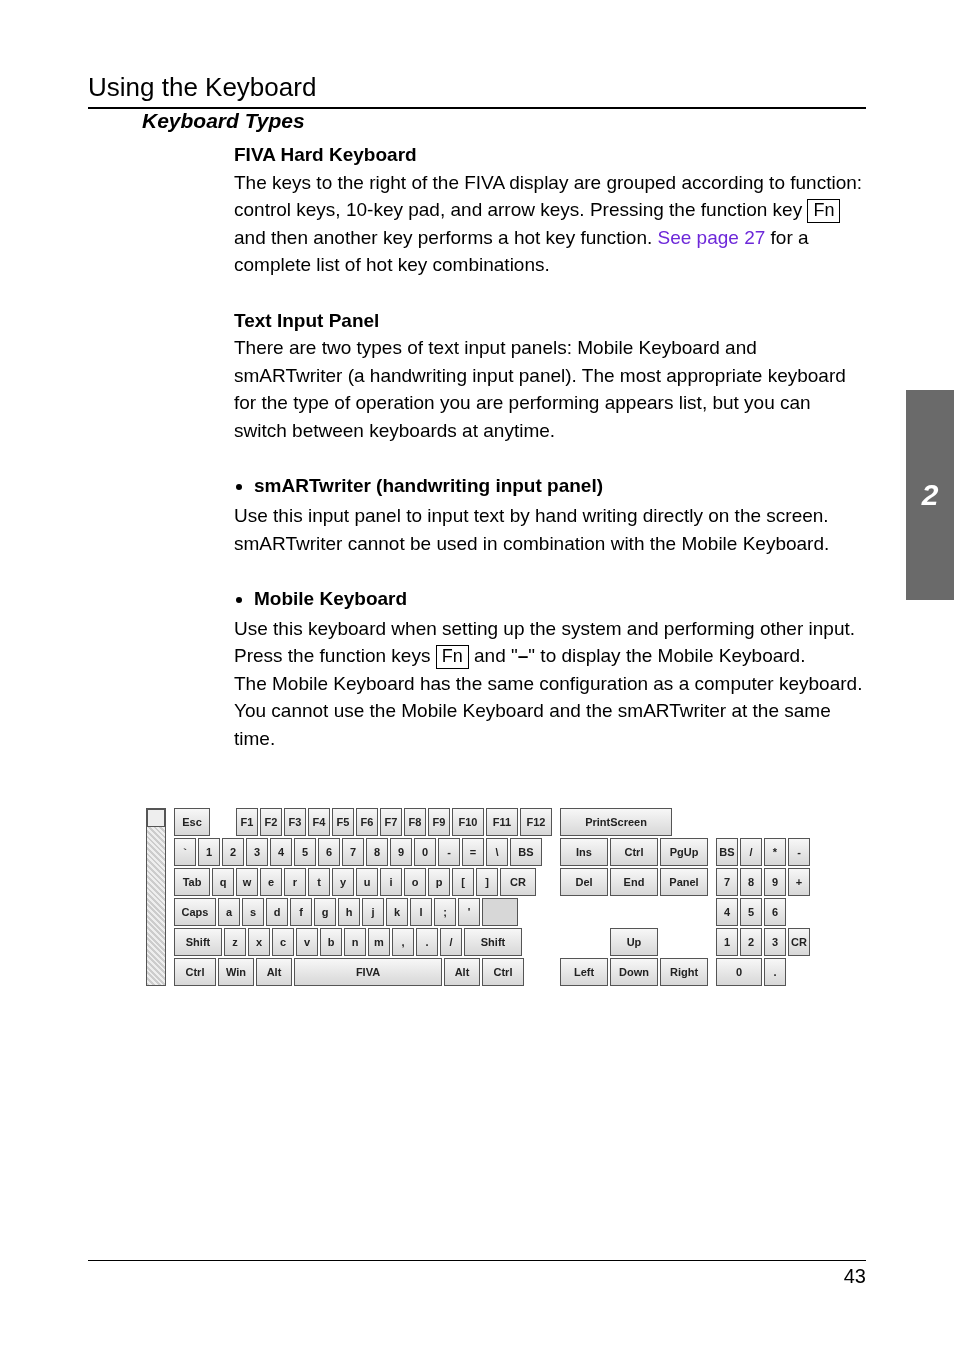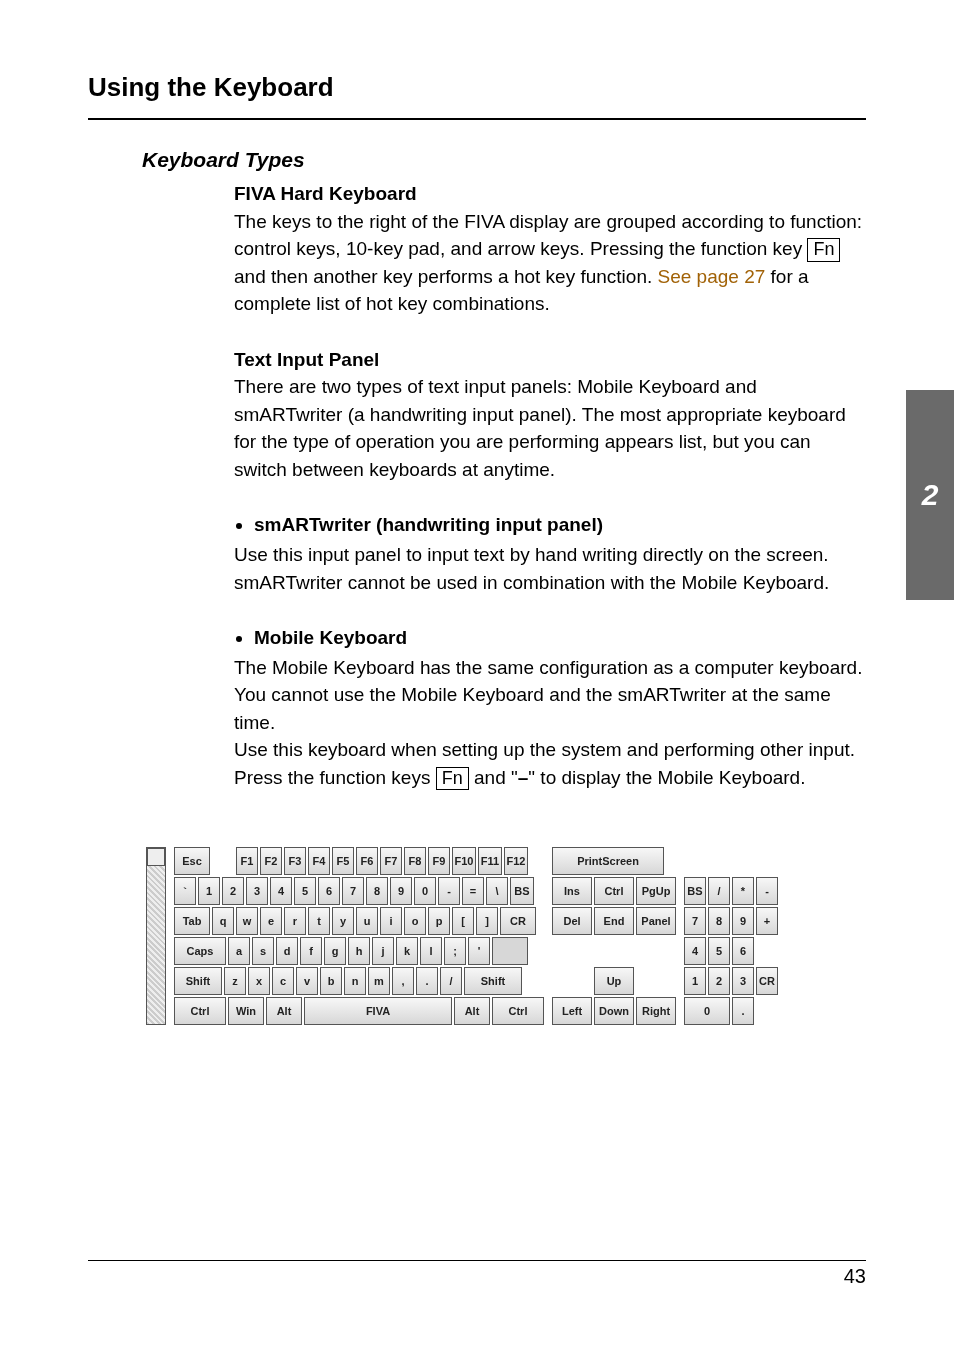--- a/index.html
+++ b/index.html
@@ -10,24 +10,23 @@
     width: 954px;
     height: 1352px;
     position: relative;
     box-sizing: border-box;
   }
   .page {
     padding: 72px 88px 40px 88px;
   }
   .title {
     font-size: 26px;
-    font-weight: bold;
+    font-weight: normal;
     border-bottom: 2px solid #000;
-    padding-bottom: 15px;
-    margin-bottom: 28px;
+    padding-bottom: 4px;
   }
   .subheading {
     font-size: 21px;
     font-weight: bold;
     font-style: italic;
     margin-left: 54px;
     margin-bottom: 4px;
   }
   .content {
     margin-left: 146px;
@@ -35,21 +34,21 @@
     line-height: 1.45;
   }
   .h3 {
     font-weight: bold;
     margin-top: 8px;
   }
   .h3.gap { margin-top: 28px; }
   .para {
     margin: 0 0 0 0;
   }
-  .link { color: #a16207; }
+  .link { color: #6d28d9; }
   .keycap {
     border: 1px solid #000;
     padding: 0 5px;
     font-size: 18px;
     display: inline-block;
     line-height: 1.2;
   }
   ul.blist {
     list-style: disc;
     padding-left: 20px;
@@ -121,24 +120,24 @@
     font-weight:bold;
     color:#222;
     display:flex;
     align-items:center;
     justify-content:center;
     height:28px;
     min-width:20px;
     padding:0 2px;
     box-sizing:border-box;
   }
-  .key.w22{width:22px}.key.w28{width:24px}.key.w36{width:36px}
-  .key.w42{width:52px}.key.w48{width:48px}.key.w58{width:58px}
+  .key.w22{width:22px}.key.w28{width:32px}.key.w36{width:36px}
+  .key.w42{width:42px}.key.w48{width:48px}.key.w58{width:58px}
   .key.blank{background:#d7d7d7;border:1px solid #555}
-  .key.wide{width:40px}
+  .key.wide{width:48px}
   .key.empty{background:transparent;border:none}
 </style>
 </head>
 <body>
 
 <div class="page">
   <div class="title">Using the Keyboard</div>
 
   <div class="subheading">Keyboard Types</div>
 
@@ -156,26 +155,26 @@
     <p class="para">There are two types of text input panels: Mobile Keyboard and smARTwriter (a handwriting input panel). The most appropriate keyboard for the type of operation you are performing appears list, but you can switch between keyboards at anytime.</p>
 
     <ul class="blist">
       <li>smARTwriter (handwriting input panel)</li>
     </ul>
     <p class="para">Use this input panel to input text by hand writing directly on the screen. smARTwriter cannot be used in combination with the Mobile Keyboard.</p>
 
     <ul class="blist">
       <li>Mobile Keyboard</li>
     </ul>
-    <p class="para">The Mobile Keyboard has the same configuration as a computer keyboard. You cannot use the Mobile Keyboard and the smARTwriter at the same time.</p>
     <p class="para">
       <span>Use this keyboard when setting up the system and performing other input. Press the function keys </span>
       <span class="keycap">Fn</span>
       <span> and "</span><b><span>–</span></b><span>" to display the Mobile Keyboard.</span>
     </p>
+    <p class="para">The Mobile Keyboard has the same configuration as a computer keyboard. You cannot use the Mobile Keyboard and the smARTwriter at the same time.</p>
   </div>
 </div>
 
 <div class="kbd-wrap">
   <div class="kbd-handle"></div>
 
   <div class="kbd-block main">
     <div class="row">
       <div class="key w36">Esc</div>
       <div class="key w22 empty"></div>

